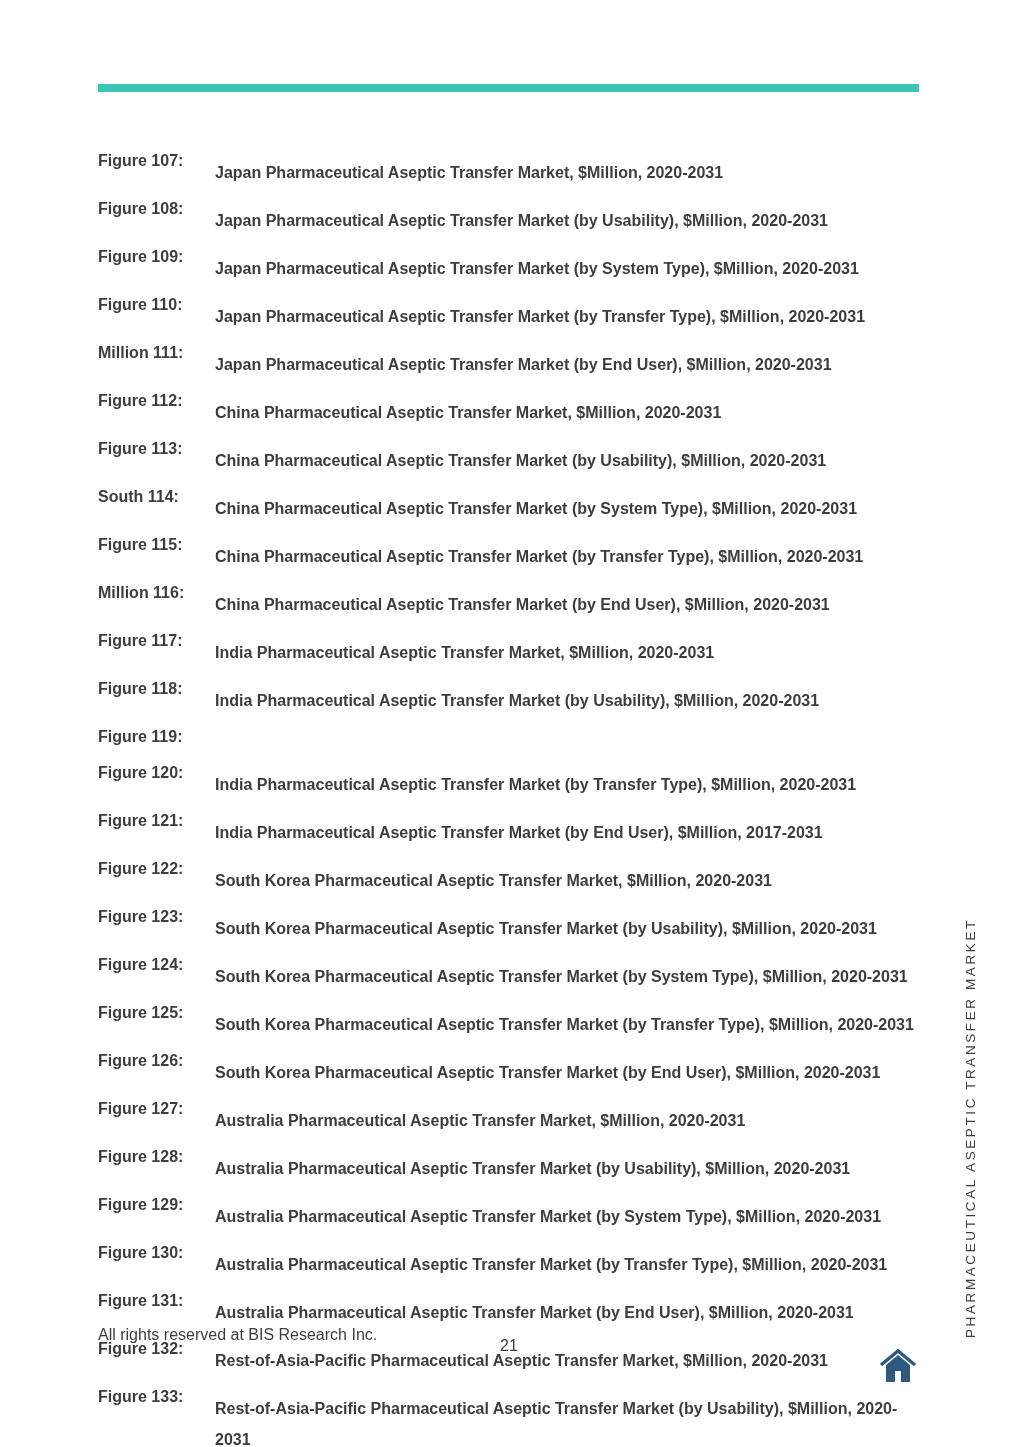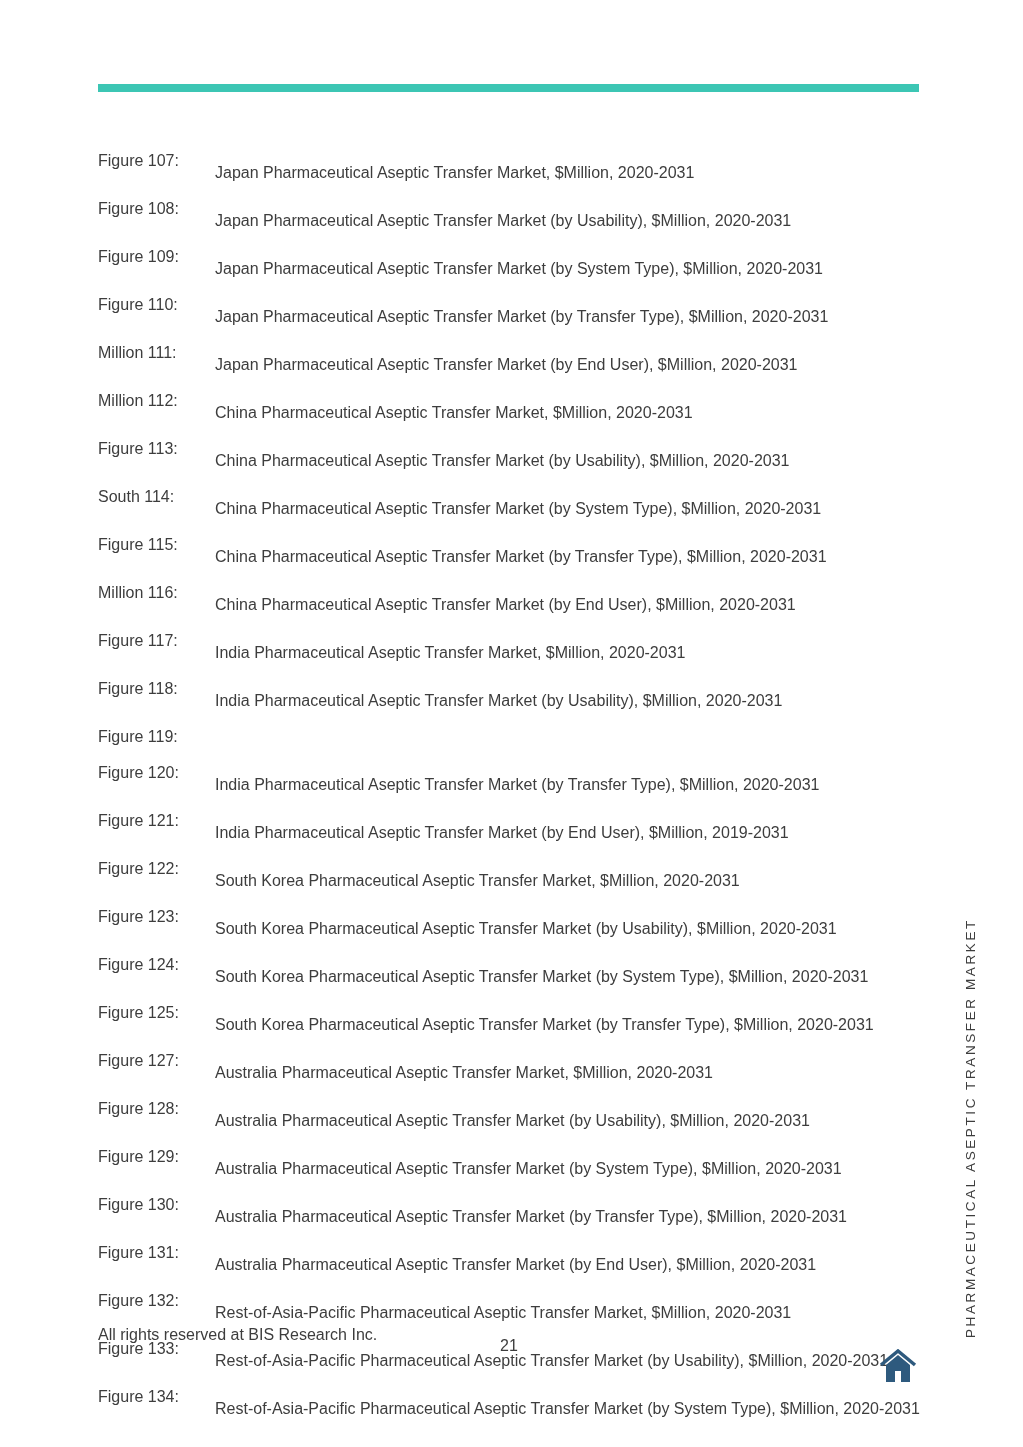--- a/index.html
+++ b/index.html
@@ -1,20 +1,20 @@
 <!DOCTYPE html>
 <html><head>
   <meta charset="utf-8">
   <style>
     html, body { margin: 0; padding: 0; background: #ffffff; }
     body { width: 1023px; height: 1447px; position: relative; overflow: hidden;
            font-family: "Liberation Sans", sans-serif; color: #3d3d3d; }
     .top-rule { position: absolute; left: 98px; top: 84px; width: 821px; height: 8px; background: #3cc6b4; }
     .figure-list { position: absolute; left: 98px; top: 145px; width: 830px; margin: 0; padding: 0; list-style: none; }
-    .figure-item { display: flex; font-size: 16px; line-height: 31px; margin-bottom: 5px; }
+    .figure-item { display: flex; font-size: 16px; line-height: 31px; margin-bottom: 5px; font-weight: bold; }
     .figure-label { width: 117px; flex: 0 0 117px; white-space: nowrap; }
     .figure-title { flex: 1; margin-top: 12px; }
     .side-title { position: absolute; left: 963px; top: 1338px; transform-origin: left top; transform: rotate(-90deg);
                   font-size: 13.5px; letter-spacing: 2.6px; white-space: nowrap; color: #3d3d3d; }
     .page-number { position: absolute; left: 500px; top: 1337px; font-size: 16px; }
     .footer { position: absolute; left: 98px; top: 1326px; font-size: 16px; }
     .home-btn { position: absolute; left: 879px; top: 1349px; width: 38px; height: 34px; cursor: pointer; }
   </style>
 </head>
 <body>
@@ -36,21 +36,21 @@
     </li>
     <li class="figure-item">
       <span class="figure-label">Figure 110:</span>
       <span class="figure-title">Japan Pharmaceutical Aseptic Transfer Market (by Transfer Type), $Million, 2020-2031</span>
     </li>
     <li class="figure-item">
       <span class="figure-label">Million 111:</span>
       <span class="figure-title">Japan Pharmaceutical Aseptic Transfer Market (by End User), $Million, 2020-2031</span>
     </li>
     <li class="figure-item">
-      <span class="figure-label">Million 112:</span>
+      <span class="figure-label">Figure 112:</span>
       <span class="figure-title">China Pharmaceutical Aseptic Transfer Market, $Million, 2020-2031</span>
     </li>
     <li class="figure-item">
       <span class="figure-label">Figure 113:</span>
       <span class="figure-title">China Pharmaceutical Aseptic Transfer Market (by Usability), $Million, 2020-2031</span>
     </li>
     <li class="figure-item">
       <span class="figure-label">South 114:</span>
       <span class="figure-title">China Pharmaceutical Aseptic Transfer Market (by System Type), $Million, 2020-2031</span>
     </li>
@@ -72,37 +72,41 @@
     </li>
     <li class="figure-item">
       <span class="figure-label">Figure 119:</span>
     </li>
     <li class="figure-item">
       <span class="figure-label">Figure 120:</span>
       <span class="figure-title">India Pharmaceutical Aseptic Transfer Market (by Transfer Type), $Million, 2020-2031</span>
     </li>
     <li class="figure-item">
       <span class="figure-label">Figure 121:</span>
-      <span class="figure-title">India Pharmaceutical Aseptic Transfer Market (by End User), $Million, 2019-2031</span>
+      <span class="figure-title">India Pharmaceutical Aseptic Transfer Market (by End User), $Million, 2017-2031</span>
     </li>
     <li class="figure-item">
       <span class="figure-label">Figure 122:</span>
       <span class="figure-title">South Korea Pharmaceutical Aseptic Transfer Market, $Million, 2020-2031</span>
     </li>
     <li class="figure-item">
       <span class="figure-label">Figure 123:</span>
       <span class="figure-title">South Korea Pharmaceutical Aseptic Transfer Market (by Usability), $Million, 2020-2031</span>
     </li>
     <li class="figure-item">
       <span class="figure-label">Figure 124:</span>
       <span class="figure-title">South Korea Pharmaceutical Aseptic Transfer Market (by System Type), $Million, 2020-2031</span>
     </li>
     <li class="figure-item">
       <span class="figure-label">Figure 125:</span>
       <span class="figure-title">South Korea Pharmaceutical Aseptic Transfer Market (by Transfer Type), $Million, 2020-2031</span>
+    </li>
+    <li class="figure-item">
+      <span class="figure-label">Figure 126:</span>
+      <span class="figure-title">South Korea Pharmaceutical Aseptic Transfer Market (by End User), $Million, 2020-2031</span>
     </li>
     <li class="figure-item">
       <span class="figure-label">Figure 127:</span>
       <span class="figure-title">Australia Pharmaceutical Aseptic Transfer Market, $Million, 2020-2031</span>
     </li>
     <li class="figure-item">
       <span class="figure-label">Figure 128:</span>
       <span class="figure-title">Australia Pharmaceutical Aseptic Transfer Market (by Usability), $Million, 2020-2031</span>
     </li>
     <li class="figure-item">

